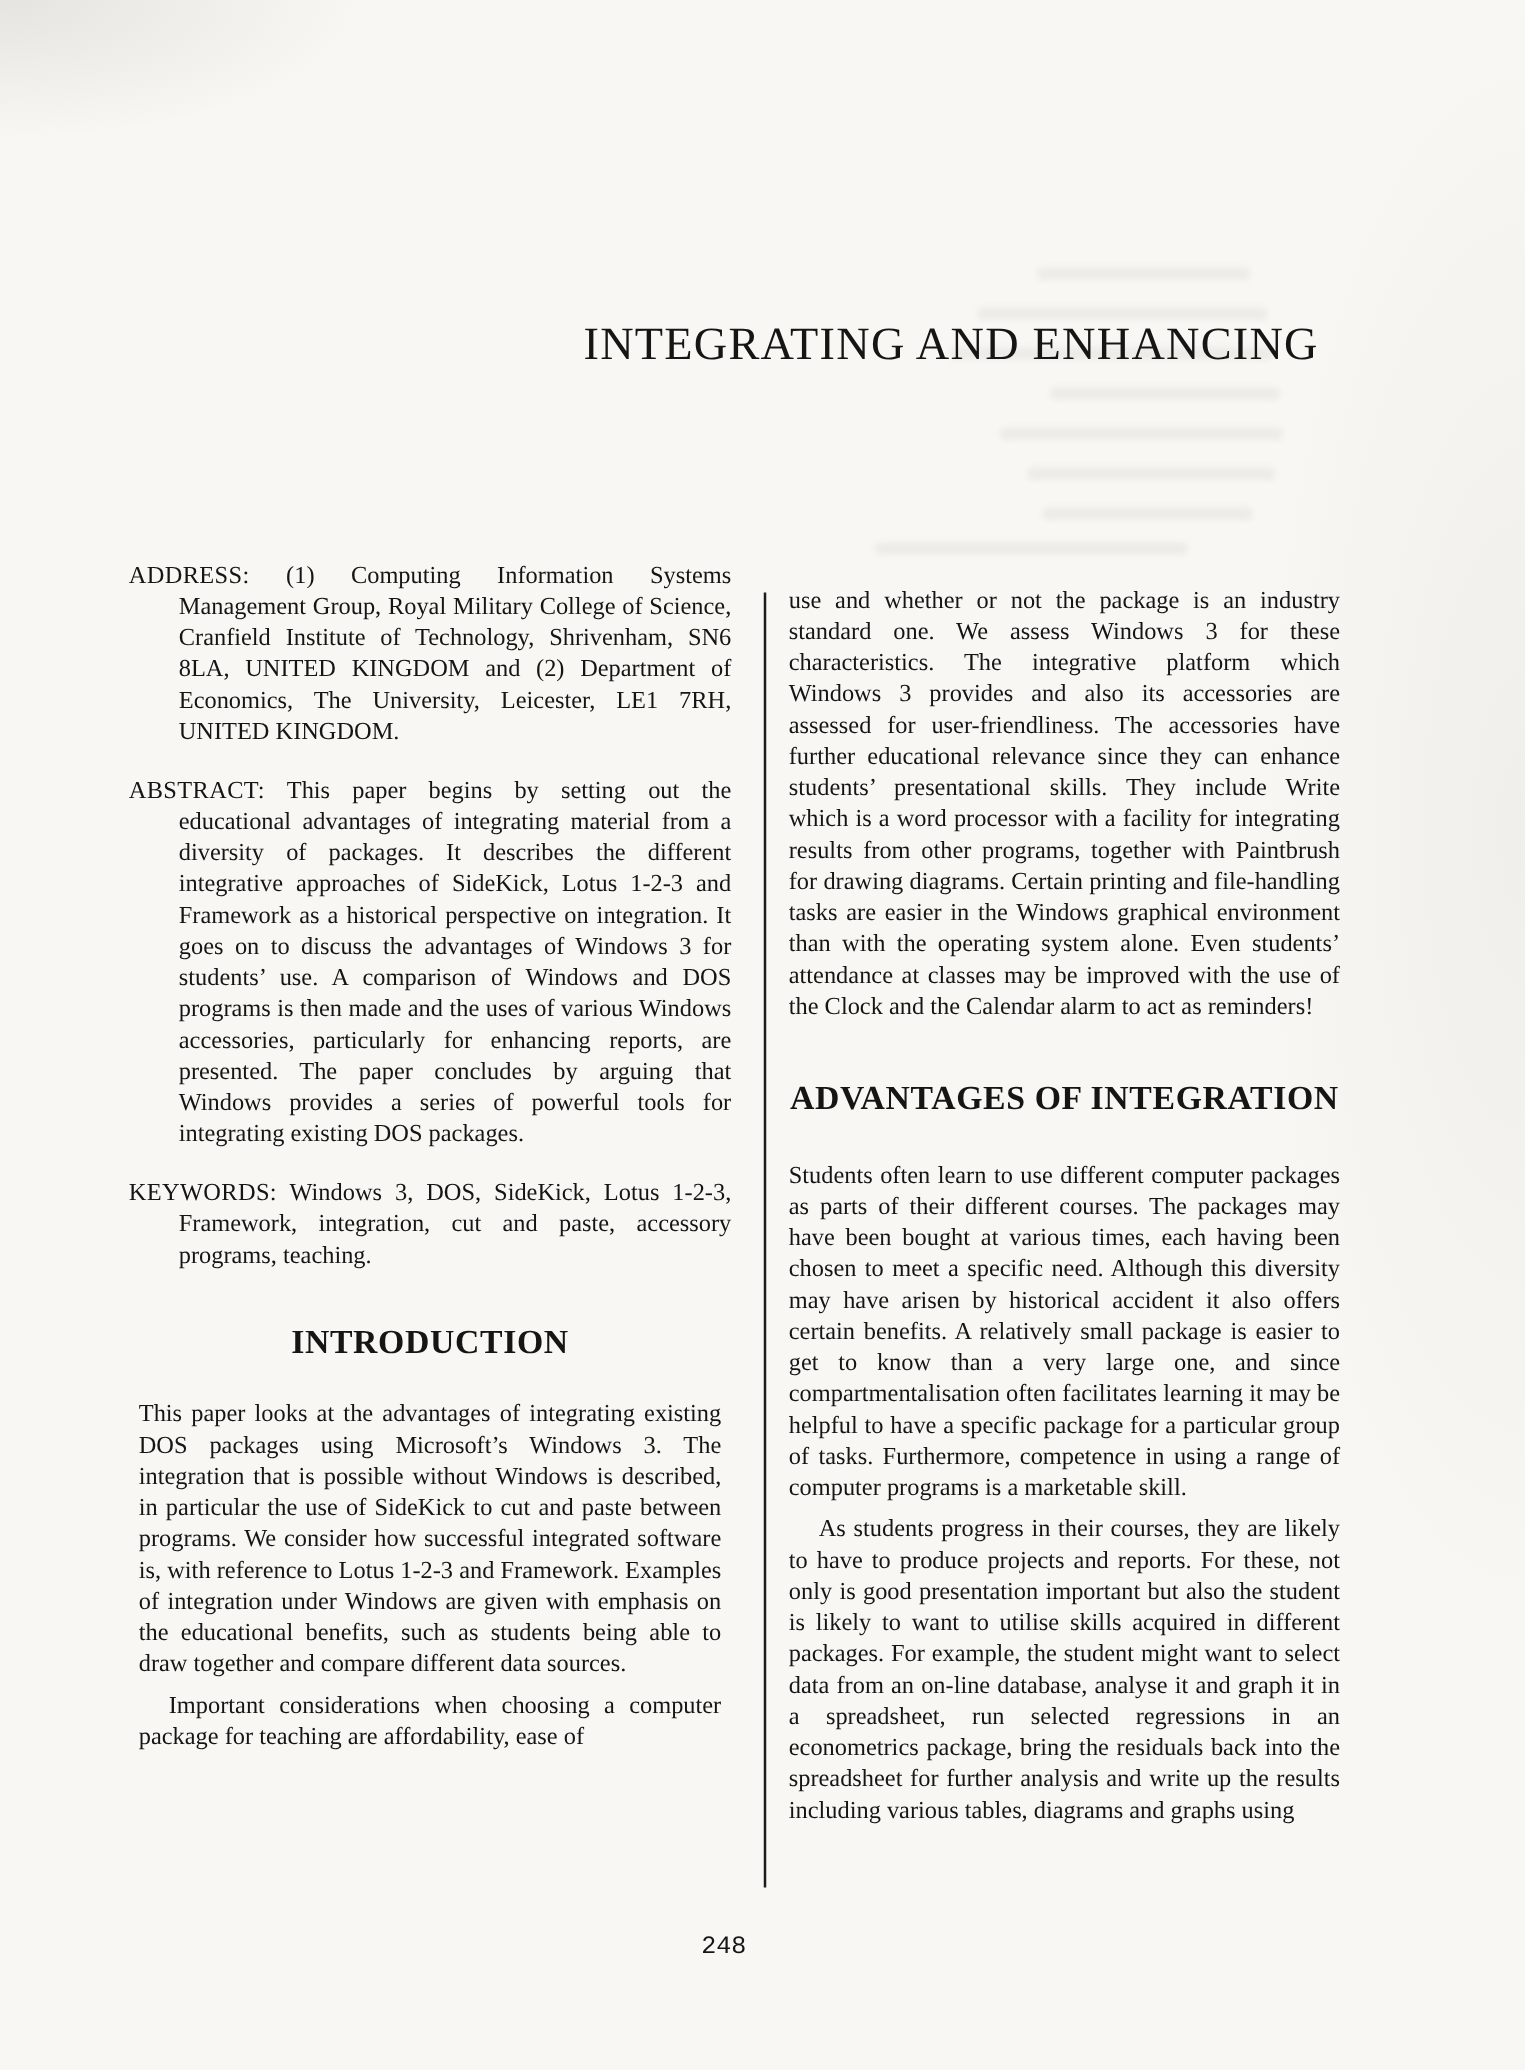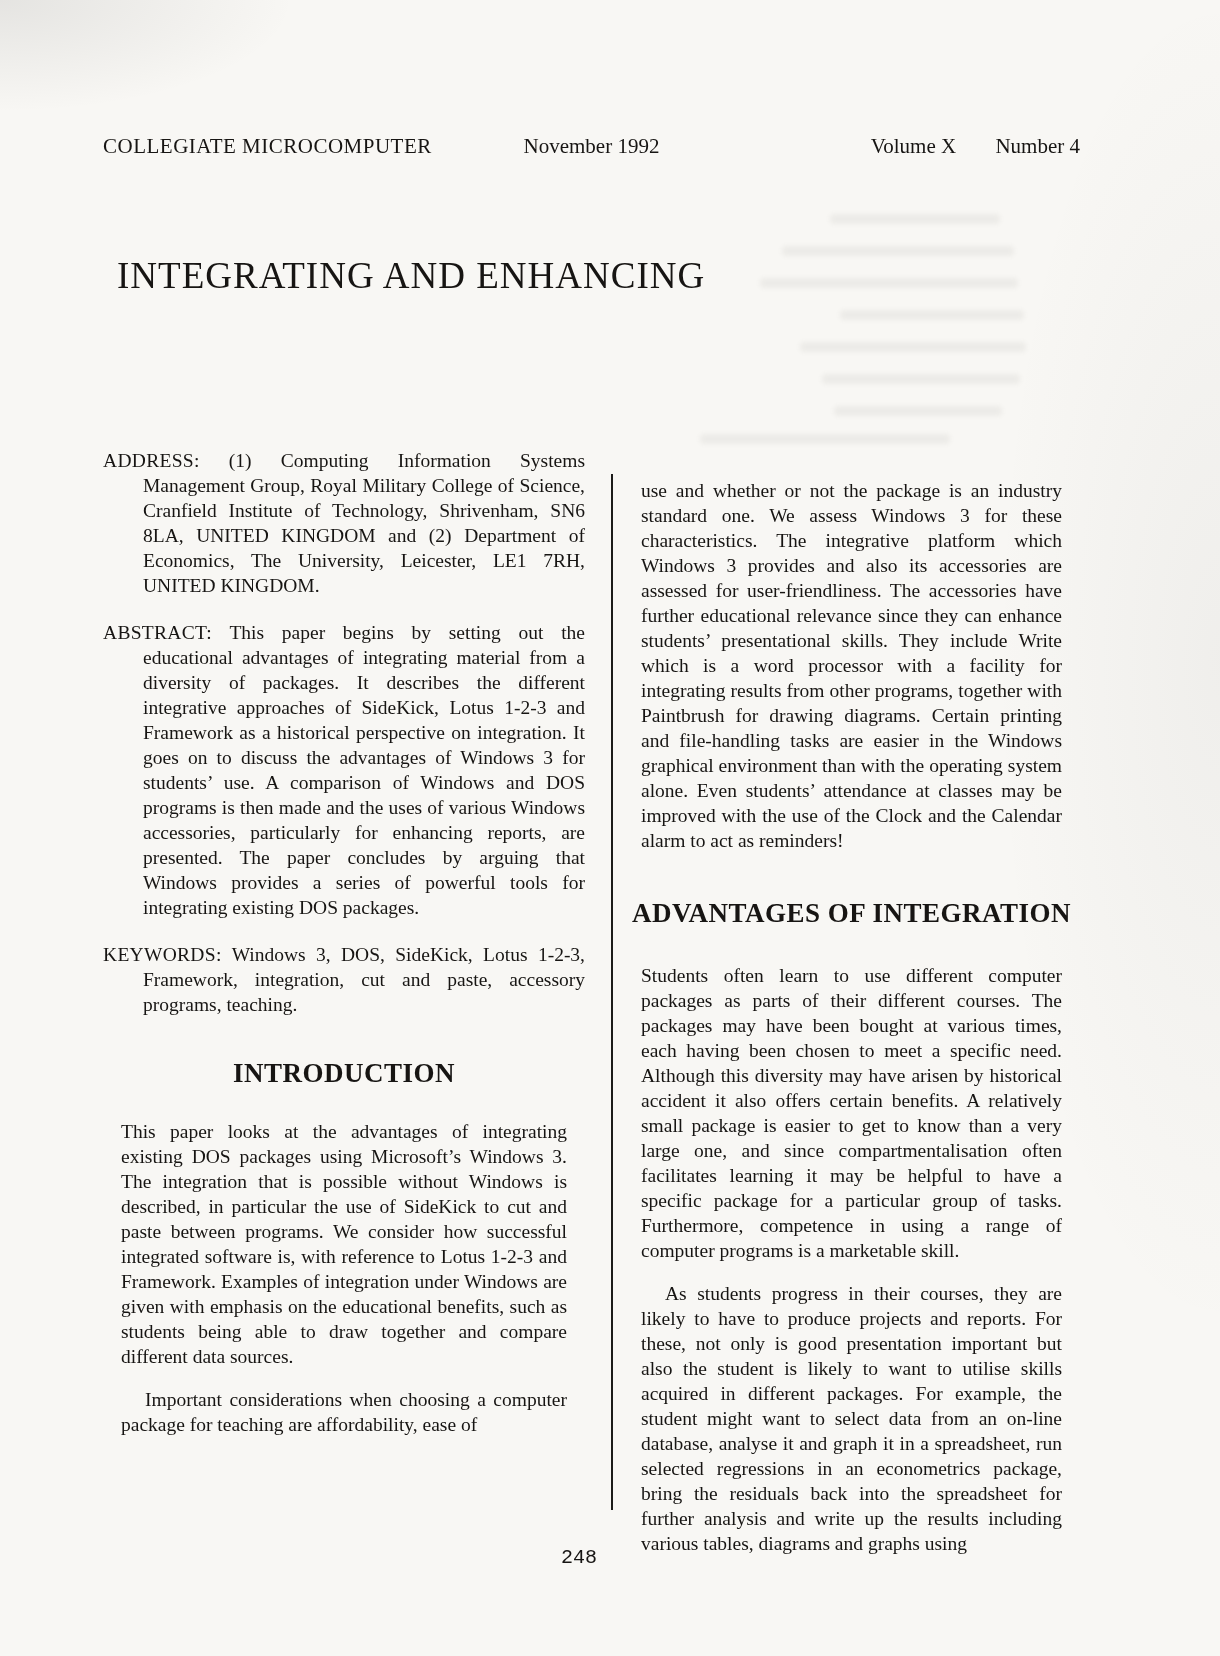--- a/index.html
+++ b/index.html
@@ -34,22 +34,22 @@
     font-size: 21px;
   }
   .journal-name { justify-self: start; letter-spacing: 0.5px; }
   .issue-date  { justify-self: center; }
   .volume-info { justify-self: end; }
   .volume-info span { margin-left: 34px; }
 
   
   .title-block {
     position: absolute;
-    top: 252px; left: 117px; width: 952px;
-    text-align: left;
+    top: 252px; left: 103px; width: 952px;
+    text-align: right;
   }
   .article-title {
     font-size: 37px;
     font-weight: 400;
     line-height: 47px;
     letter-spacing: 1px;
     margin: 0;
   }
   .authors {
     margin-top: 22px;
@@ -83,21 +83,21 @@
   .section-heading {
     font-size: 27px;
     font-weight: 700;
     letter-spacing: 0.5px;
     text-align: center;
     margin: 40px 0 30px 0;
     line-height: 32px;
   }
   .col-right .section-heading { margin: 44px 0 34px 0; }
 
-  .body-para { margin: 18px; }
+  .body-para { margin: 8px; }
   .body-para.indented { text-indent: 24px; }
 
   
   .page-number {
     position: absolute;
     top: 1546px; left: 103px; width: 952px;
     text-align: center;
     font-size: 20px;
     font-family: Liberation Mono, monospace;
   }
@@ -109,28 +109,20 @@
 
   <div class="ghost" style="left:830px; top:214px; width:170px; height:10px;"></div>
   <div class="ghost" style="left:782px; top:246px; width:232px; height:10px;"></div>
   <div class="ghost" style="left:760px; top:278px; width:258px; height:10px;"></div>
   <div class="ghost" style="left:840px; top:310px; width:184px; height:10px;"></div>
   <div class="ghost" style="left:800px; top:342px; width:226px; height:10px;"></div>
   <div class="ghost" style="left:822px; top:374px; width:198px; height:10px;"></div>
   <div class="ghost" style="left:834px; top:406px; width:168px; height:10px;"></div>
   <div class="ghost" style="left:700px; top:434px; width:250px; height:10px;"></div>
 
-  <header class="journal-header">
-    <span class="journal-name">COLLEGIATE MICROCOMPUTER</span>
-    <span class="issue-date">November 1992</span>
-    <span class="volume-info">
-      <span>Volume X</span>
-      <span>Number 4</span>
-    </span>
-  </header>
 
   <div class="title-block">
     <h1 class="article-title">
       <span>INTEGRATING AND ENHANCING</span><br>
     </h1>
   </div>
 
   <div class="columns">
     <div class="column-divider"></div>
 

